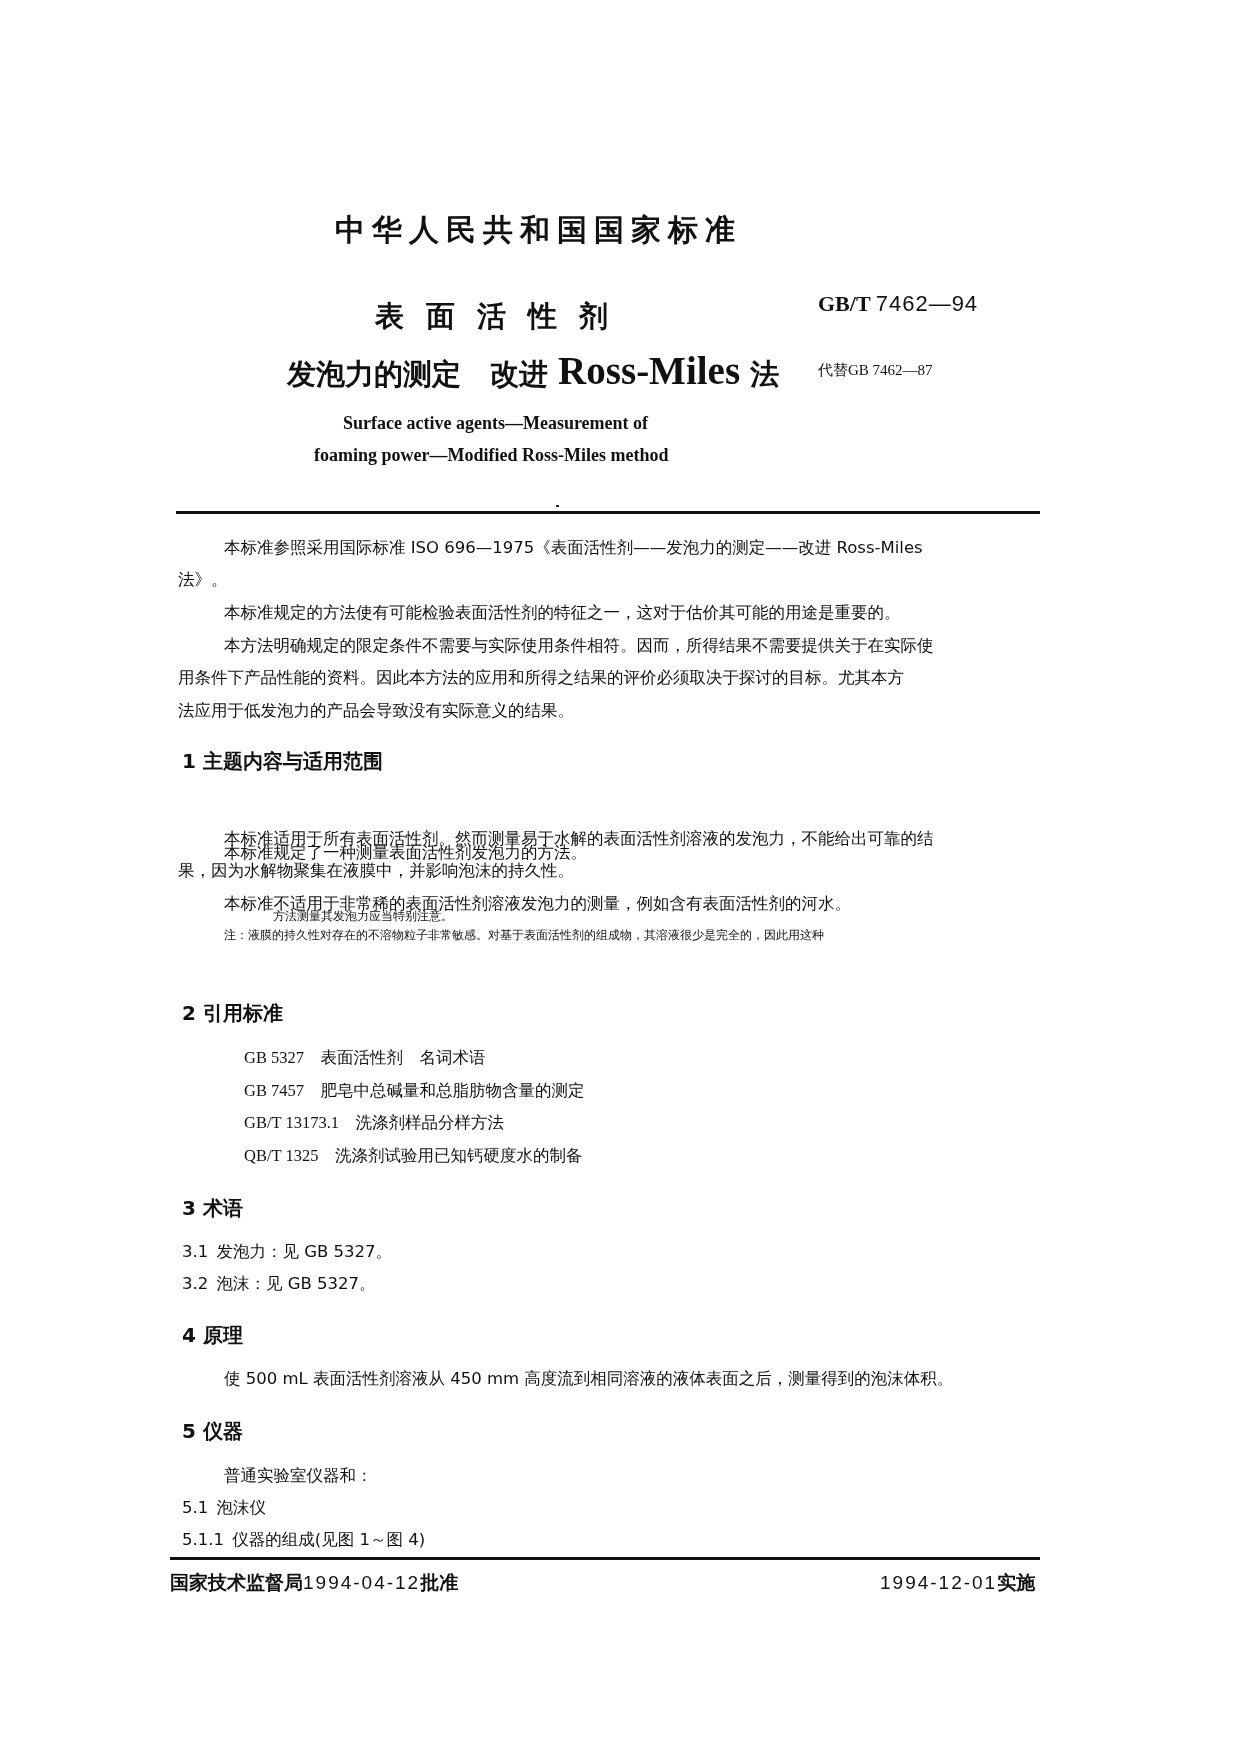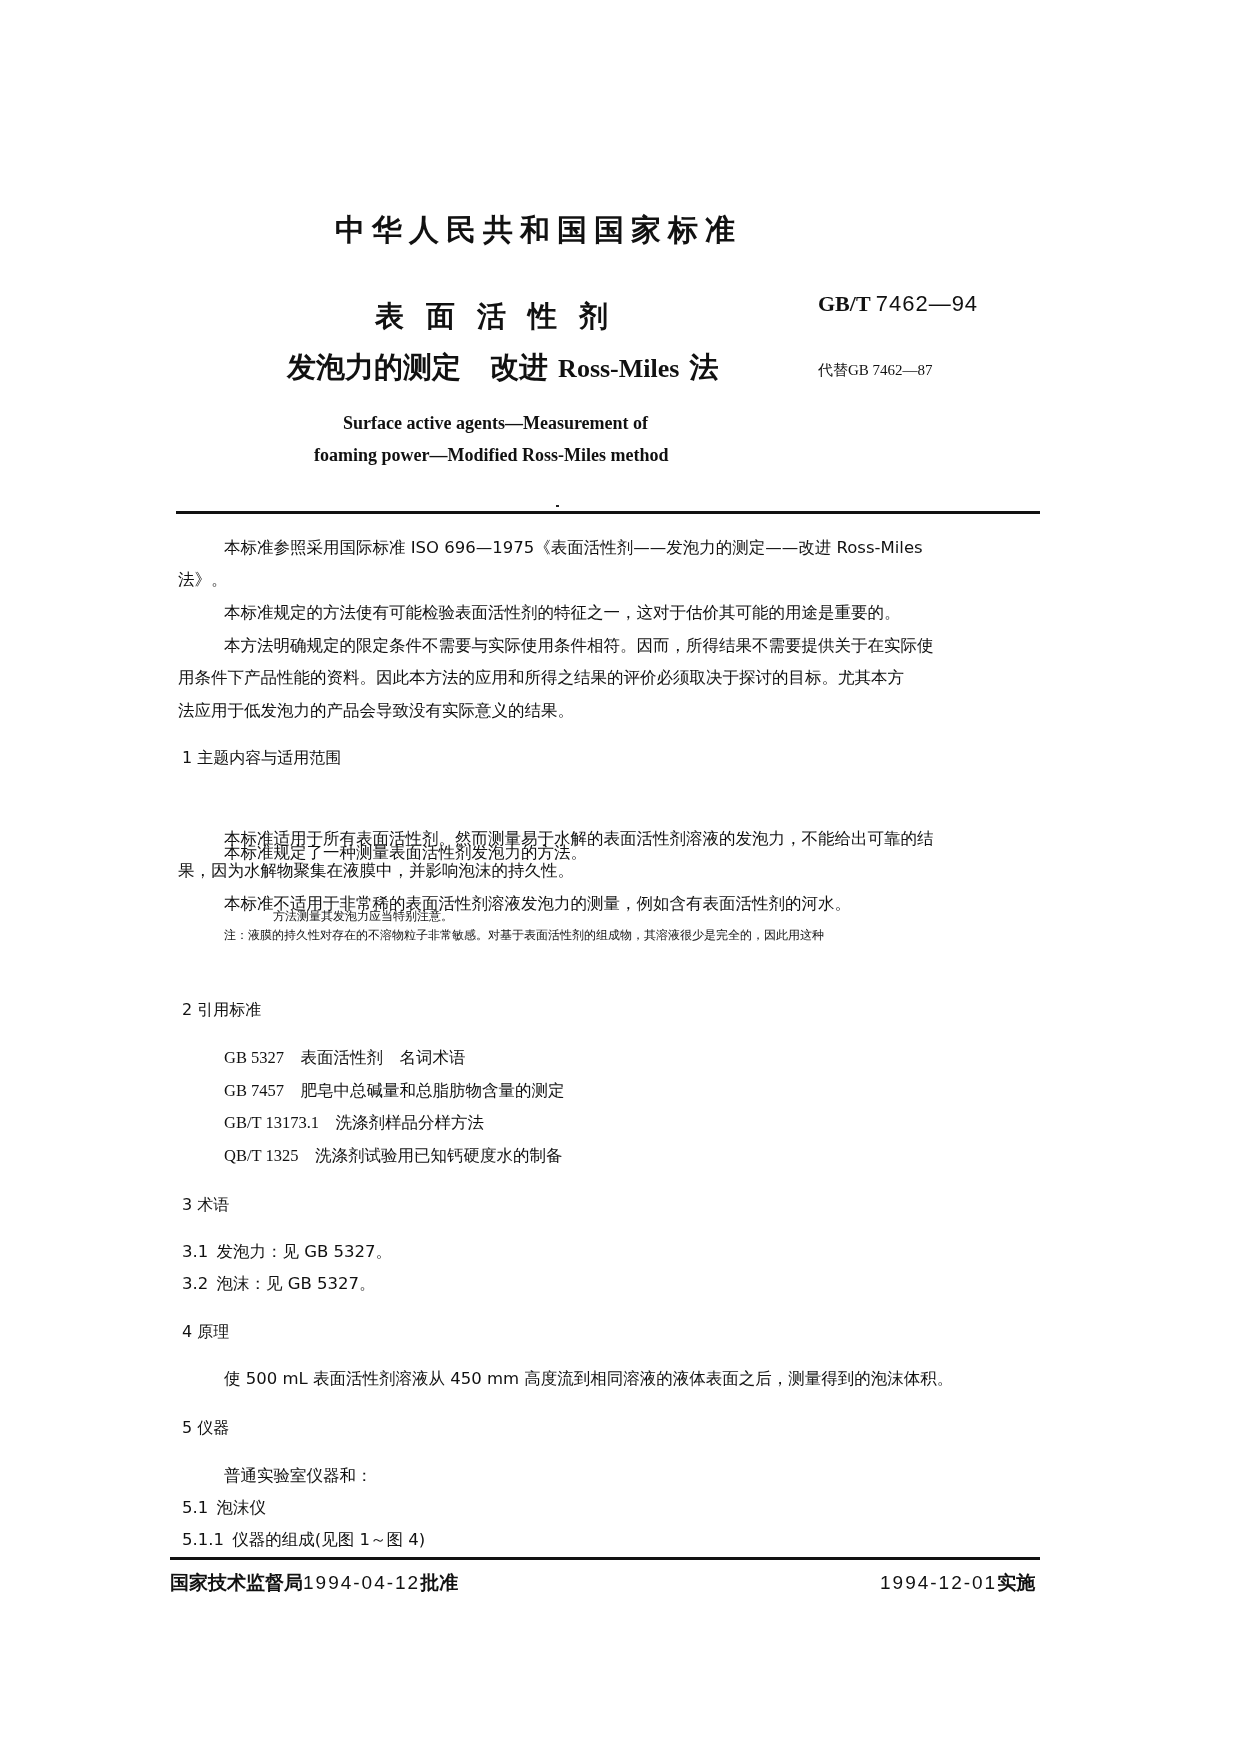--- a/index.html
+++ b/index.html
@@ -2,38 +2,38 @@
 <html><head>
 <meta charset="utf-8">
 <style>
   html, body { margin: 0; padding: 0; background: #ffffff; }
   body { width: 1240px; height: 1754px; position: relative; overflow: hidden;
          font-family: "DejaVu Sans", sans-serif; color: #111; }
   .abs { position: absolute; white-space: nowrap; }
   .national { left: 335px; top: 210px; font-size: 30px; font-weight: bold; letter-spacing: 7px; }
   .title1 { left: 375px; top: 297px; font-size: 29px; font-weight: bold; letter-spacing: 22px; }
   .title2 { left: 287px; top: 348px; font-size: 29px; font-weight: bold; letter-spacing: 0px; }
-  .title2 .latin { font-family: "Liberation Serif", serif; font-size: 26px; }
+  .title2 .latin { font-family: "Liberation Serif", serif; font-size: 39px; }
   .stdno { left: 818px; top: 291px; font-size: 22px; font-weight: bold; font-family: "Liberation Serif", serif; }
   .stdno .num { font-family: "Liberation Sans", sans-serif; font-weight: normal; font-size: 22px; letter-spacing: 1px; }
   .replace { left: 818px; top: 361px; font-size: 15px; }
   .replace .num { font-family: "Liberation Serif", serif; font-size: 15px; }
   .en1, .en2 { font-family: "Liberation Serif", serif; font-weight: bold; font-size: 18px; }
   .en1 { left: 343px; top: 413px; }
   .en2 { left: 314px; top: 445px; }
   .dot { left: 556px; top: 505px; width: 3px; height: 2px; background: #222; }
   .rule-top { left: 176px; top: 511px; width: 864px; height: 3px; background: #111; }
   .rule-bottom { left: 170px; top: 1557px; width: 870px; height: 3px; background: #111; }
   .p { font-size: 16.5px; line-height: 20px; }
-  .sec { font-size: 16px; font-weight: normal; }
+  .sec { font-size: 20px; font-weight: bold; }
   .note { font-size: 12px; }
   .footer-left { left: 170px; top: 1570px; font-size: 19px; font-weight: bold; }
   .footer-left .num, .footer-right .num { font-family: "Liberation Sans", sans-serif; font-weight: normal; letter-spacing: 2px; }
   .footer-right { left: 880px; top: 1570px; font-size: 19px; font-weight: bold; }
-  .serif { font-family: "Liberation Serif", serif; }
+  .serif { font-family: "Liberation Serif", serif; margin-left: 20px; }
 </style>
 </head>
 <body>
 
 <div class="abs national">中华人民共和国国家标准</div>
 
 <div class="abs title1">表面活性剂</div>
 
 <div class="abs title2">
   <span>发泡力的测定</span> <span>改进</span> <span class="latin">Ross-Miles</span> <span>法</span>

